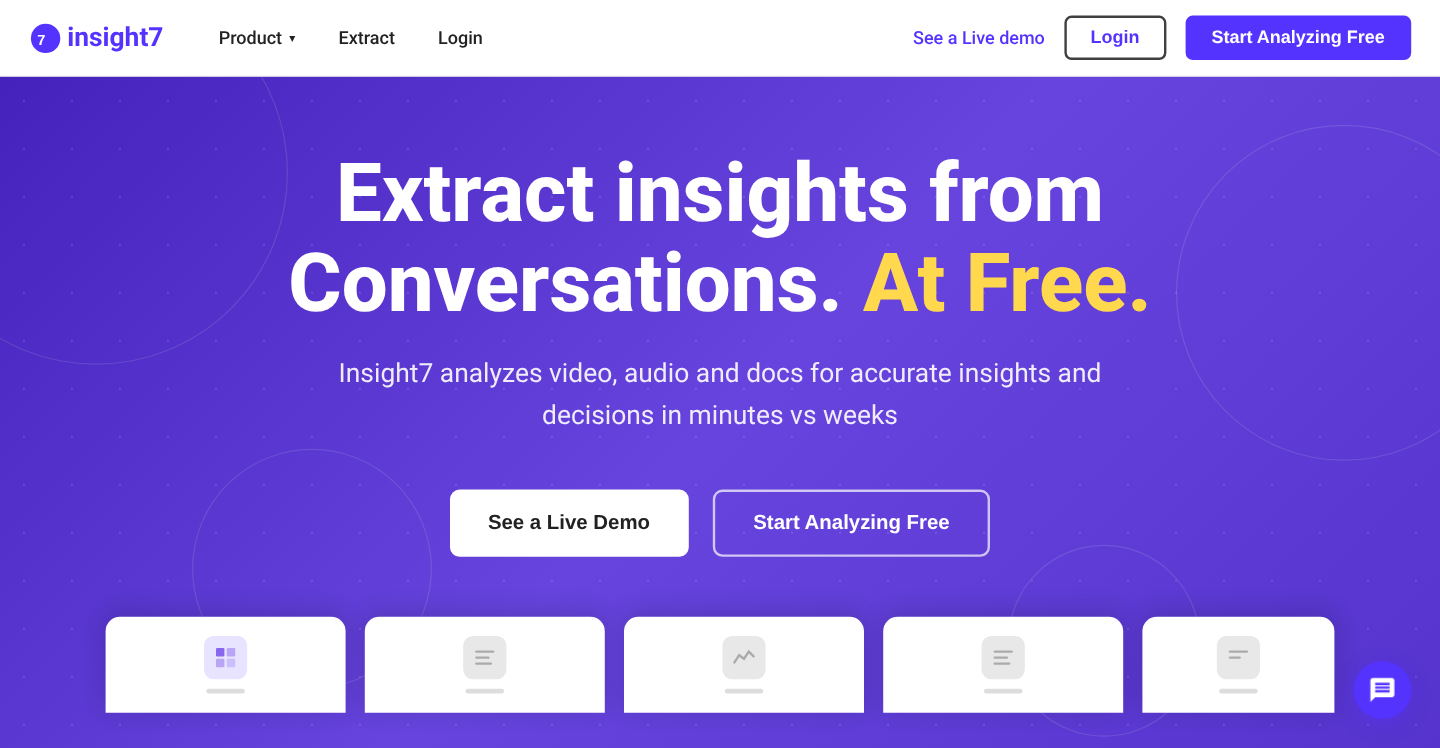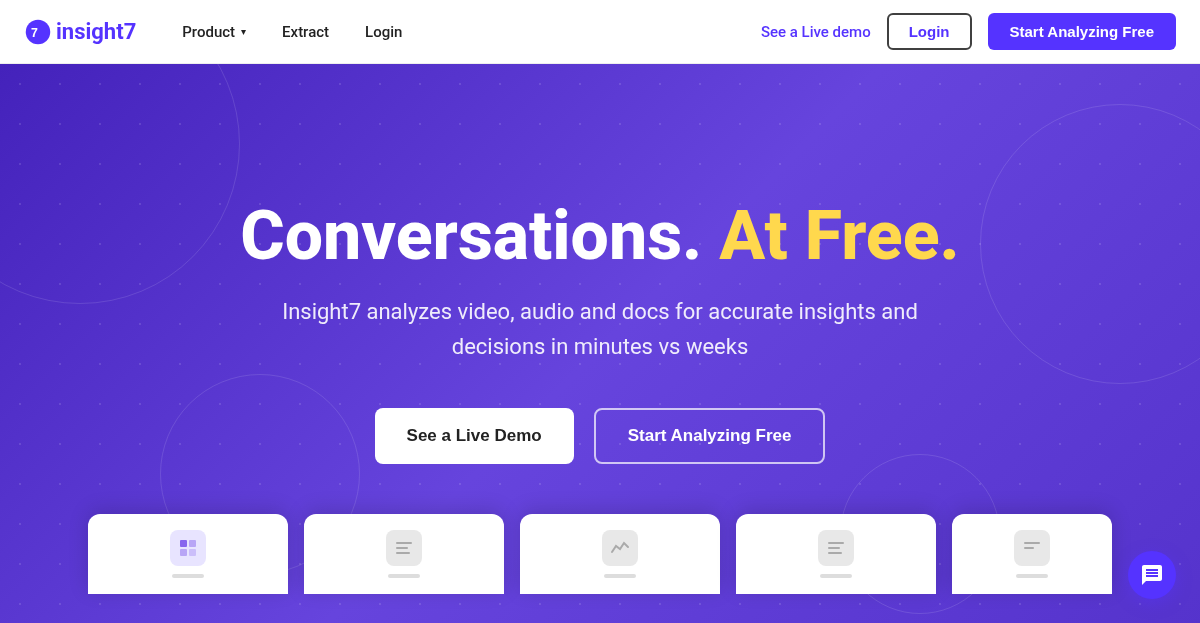--- a/index.html
+++ b/index.html
@@ -254,21 +254,21 @@
 </nav>
 
 <section class="hero">
 
   <div class="hero-circle circle-1"></div>
   <div class="hero-circle circle-2"></div>
   <div class="hero-circle circle-3"></div>
   <div class="hero-circle circle-4"></div>
 
   <h1 class="hero-title">
-    <br>
+    <span>Extract insights from</span><br>
     <span>Conversations.</span><span class="accent"> At Free.</span>
   </h1>
 
   <p class="hero-subtitle">Insight7 analyzes video, audio and docs for accurate insights and decisions in minutes vs weeks</p>
 
   <div class="hero-buttons">
     <button class="btn-demo">See a Live Demo</button>
     <button class="btn-start-hero">Start Analyzing Free</button>
   </div>
 

